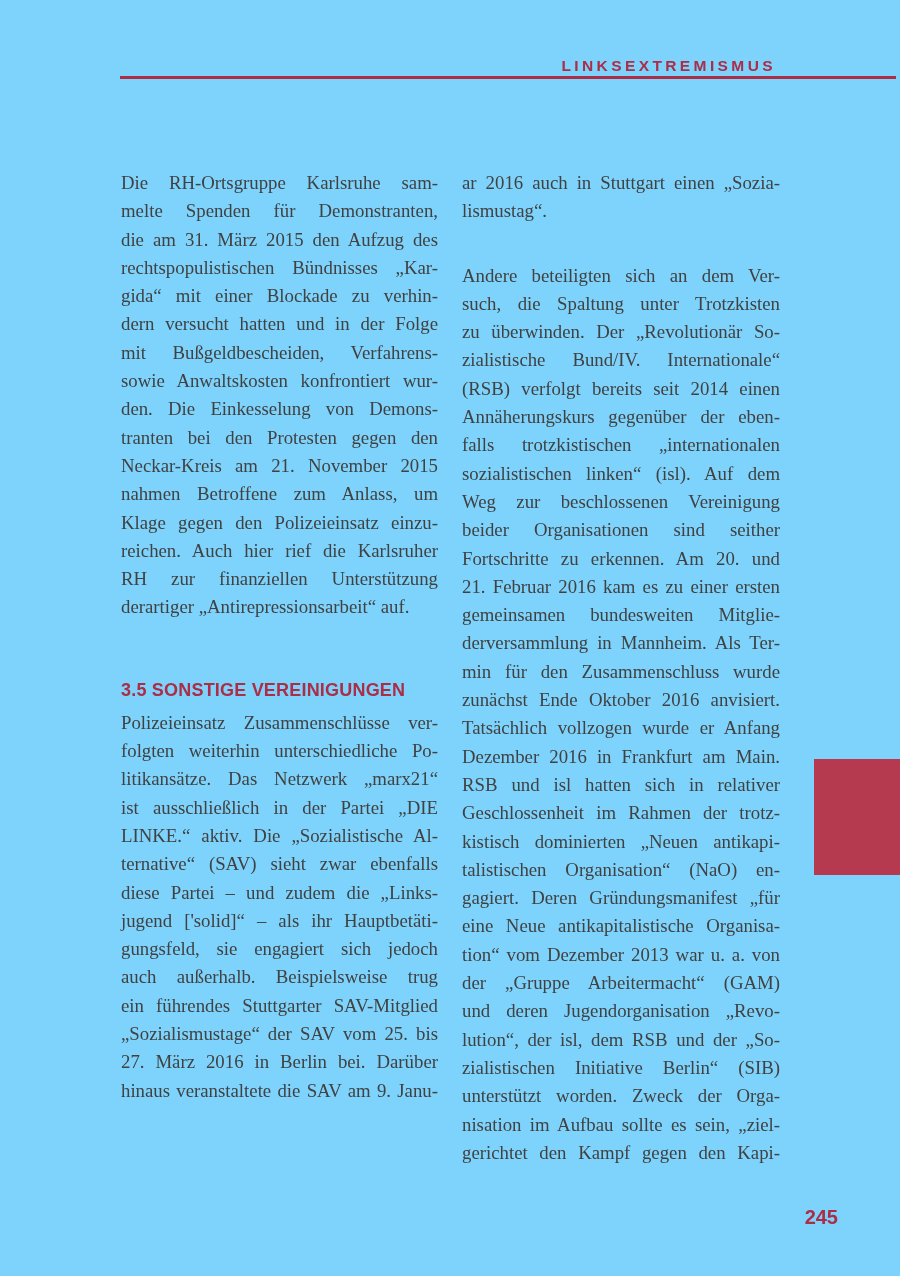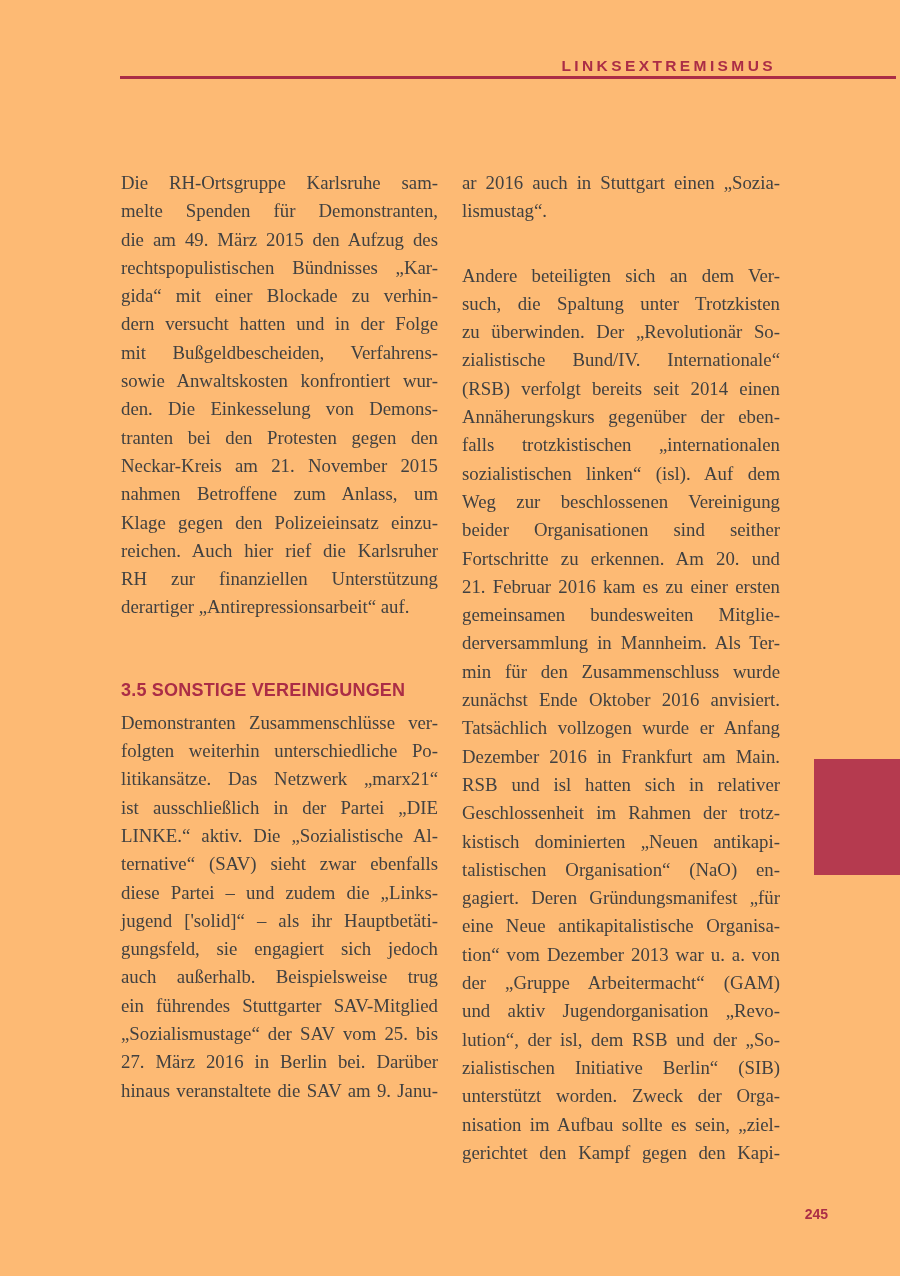--- a/index.html
+++ b/index.html
@@ -4,21 +4,21 @@
 <style>
   html, body {
     margin: 0;
     padding: 0;
     background: #ffffff;
   }
   #page {
     position: relative;
     width: 900px;
     height: 1276px;
-    background: #fdba74;
+    background: #7dd3fc;
     overflow: hidden;
     font-family: "Liberation Serif", serif;
   }
   .running-head {
     position: absolute;
     top: 57px;
     right: 124px;
     font-family: "Liberation Sans", sans-serif;
     font-weight: bold;
     font-size: 15.5px;
@@ -72,58 +72,58 @@
     position: absolute;
     top: 759px;
     right: 0;
     width: 86px;
     height: 116px;
     background: var(--tab, #b53a4f);
   }
   .page-number {
     position: absolute;
     top: 1206px;
-    right: 72px;
+    right: 62px;
     font-family: "Liberation Sans", sans-serif;
     font-weight: bold;
-    font-size: 14px;
+    font-size: 20px;
     color: var(--accent, #ab2d46);
   }
 </style>
 </head>
 <body>
 
 <div id="page">
 
   <div class="running-head">LINKSEXTREMISMUS</div>
 
   <div class="head-rule"></div>
 
   <div id="col-left" class="column">
       <div class="para">
         <div class="line">Die RH-Ortsgruppe Karlsruhe sam-</div>
         <div class="line">melte Spenden für Demonstranten,</div>
-        <div class="line">die am 49. März 2015 den Aufzug des</div>
+        <div class="line">die am 31. März 2015 den Aufzug des</div>
         <div class="line">rechtspopulistischen Bündnisses „Kar-</div>
         <div class="line">gida“ mit einer Blockade zu verhin-</div>
         <div class="line">dern versucht hatten und in der Folge</div>
         <div class="line">mit Bußgeldbescheiden, Verfahrens-</div>
         <div class="line">sowie Anwaltskosten konfrontiert wur-</div>
         <div class="line">den. Die Einkesselung von Demons-</div>
         <div class="line">tranten bei den Protesten gegen den</div>
         <div class="line">Neckar-Kreis am 21. November 2015</div>
         <div class="line">nahmen Betroffene zum Anlass, um</div>
         <div class="line">Klage gegen den Polizeieinsatz einzu-</div>
         <div class="line">reichen. Auch hier rief die Karlsruher</div>
         <div class="line">RH zur finanziellen Unterstützung</div>
         <div class="line natural">derartiger „Antirepressionsarbeit“ auf.</div>
       </div>
       <div class="heading">3.5 SONSTIGE VEREINIGUNGEN</div>
       <div class="para">
-        <div class="line">Demonstranten Zusammenschlüsse ver-</div>
+        <div class="line">Polizeieinsatz Zusammenschlüsse ver-</div>
         <div class="line">folgten weiterhin unterschiedliche Po-</div>
         <div class="line">litikansätze. Das Netzwerk „marx21“</div>
         <div class="line">ist ausschließlich in der Partei „DIE</div>
         <div class="line">LINKE.“ aktiv. Die „Sozialistische Al-</div>
         <div class="line">ternative“ (SAV) sieht zwar ebenfalls</div>
         <div class="line">diese Partei – und zudem die „Links-</div>
         <div class="line">jugend ['solid]“ – als ihr Hauptbetäti-</div>
         <div class="line">gungsfeld, sie engagiert sich jedoch</div>
         <div class="line">auch außerhalb. Beispielsweise trug</div>
         <div class="line">ein führendes Stuttgarter SAV-Mitglied</div>
@@ -158,21 +158,21 @@
         <div class="line">Tatsächlich vollzogen wurde er Anfang</div>
         <div class="line">Dezember 2016 in Frankfurt am Main.</div>
         <div class="line">RSB und isl hatten sich in relativer</div>
         <div class="line">Geschlossenheit im Rahmen der trotz-</div>
         <div class="line">kistisch dominierten „Neuen antikapi-</div>
         <div class="line">talistischen Organisation“ (NaO) en-</div>
         <div class="line">gagiert. Deren Gründungsmanifest „für</div>
         <div class="line">eine Neue antikapitalistische Organisa-</div>
         <div class="line">tion“ vom Dezember 2013 war u. a. von</div>
         <div class="line">der „Gruppe Arbeitermacht“ (GAM)</div>
-        <div class="line">und aktiv Jugendorganisation „Revo-</div>
+        <div class="line">und deren Jugendorganisation „Revo-</div>
         <div class="line">lution“, der isl, dem RSB und der „So-</div>
         <div class="line">zialistischen Initiative Berlin“ (SIB)</div>
         <div class="line">unterstützt worden. Zweck der Orga-</div>
         <div class="line">nisation im Aufbau sollte es sein, „ziel-</div>
         <div class="line">gerichtet den Kampf gegen den Kapi-</div>
       </div>
     </div>
 
   <div class="edge-tab"></div>
 

